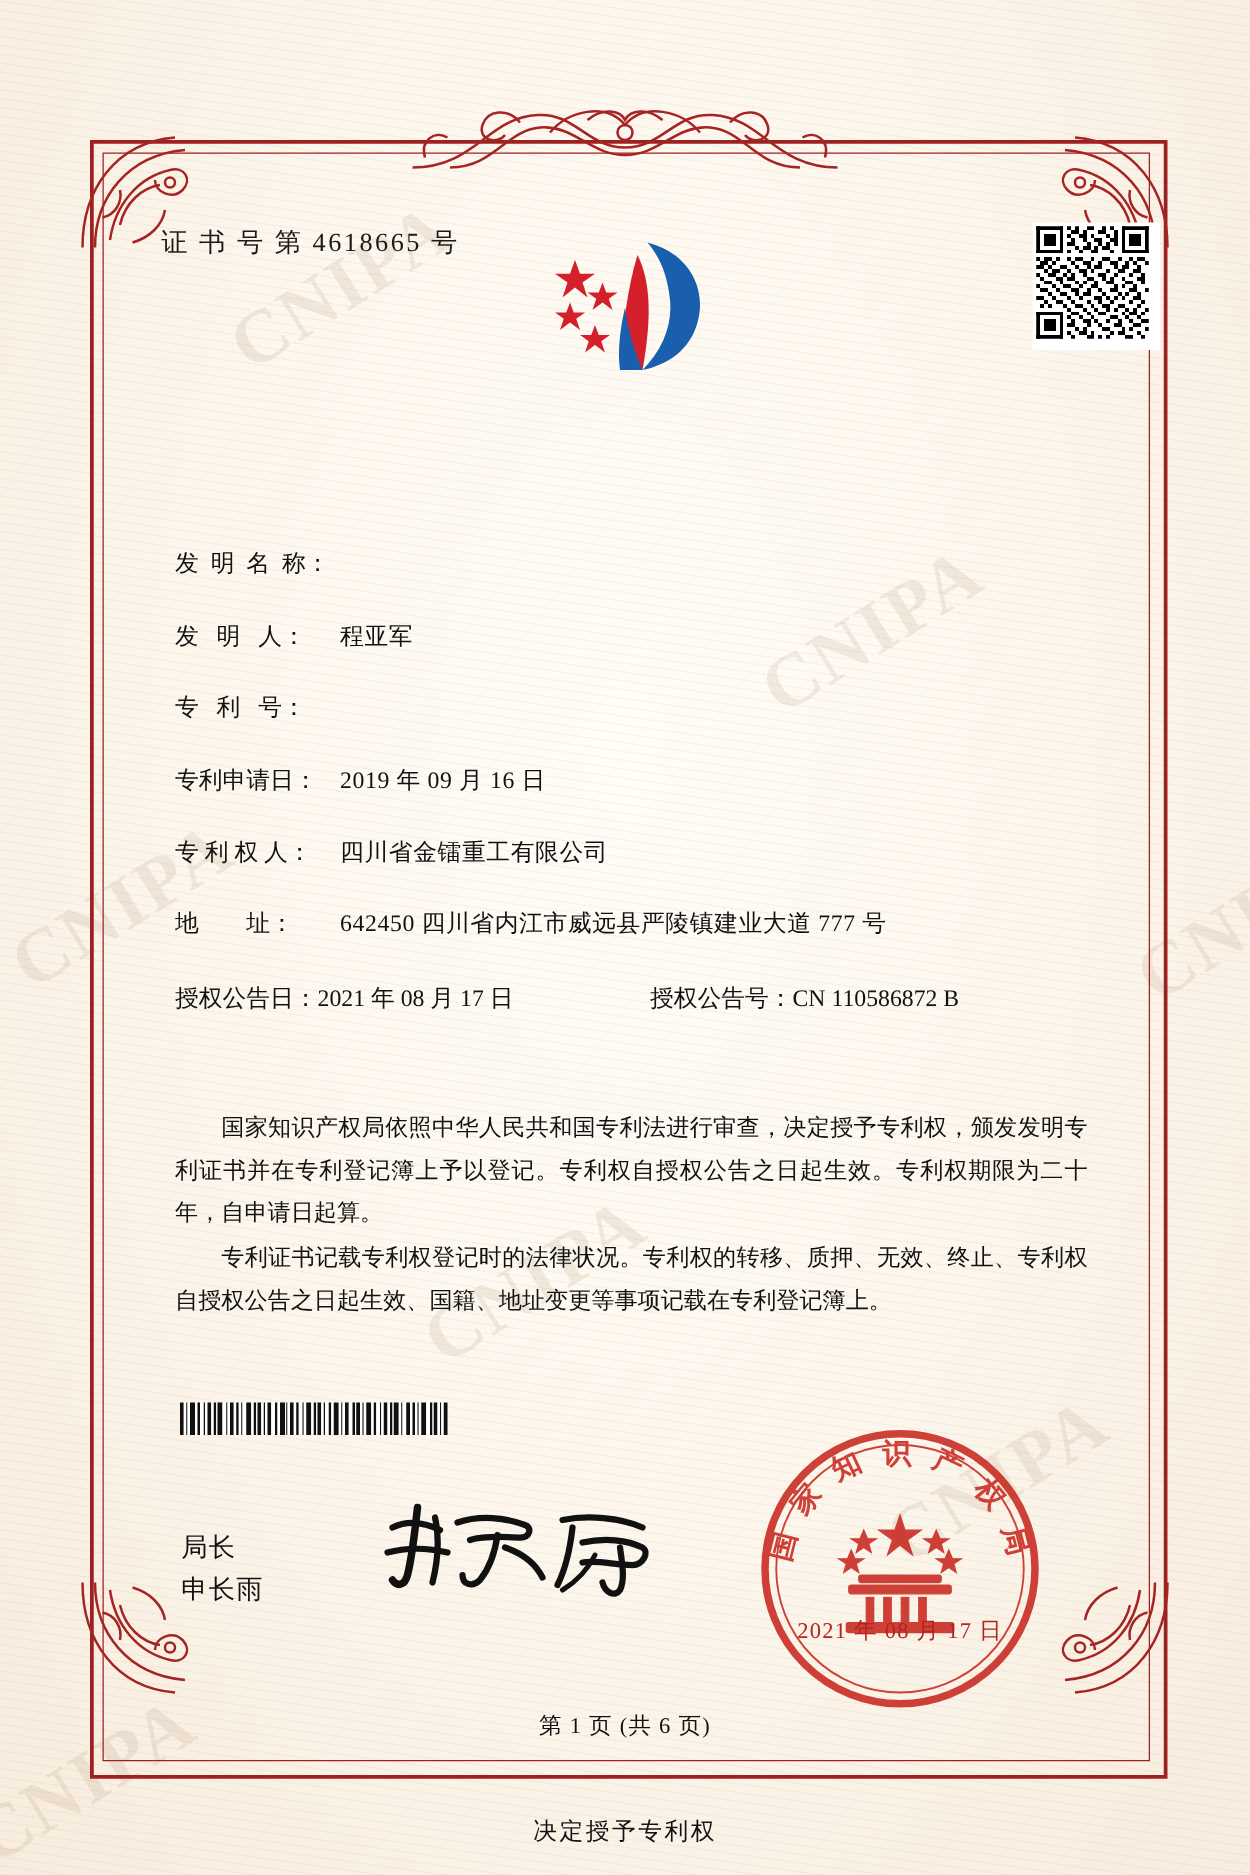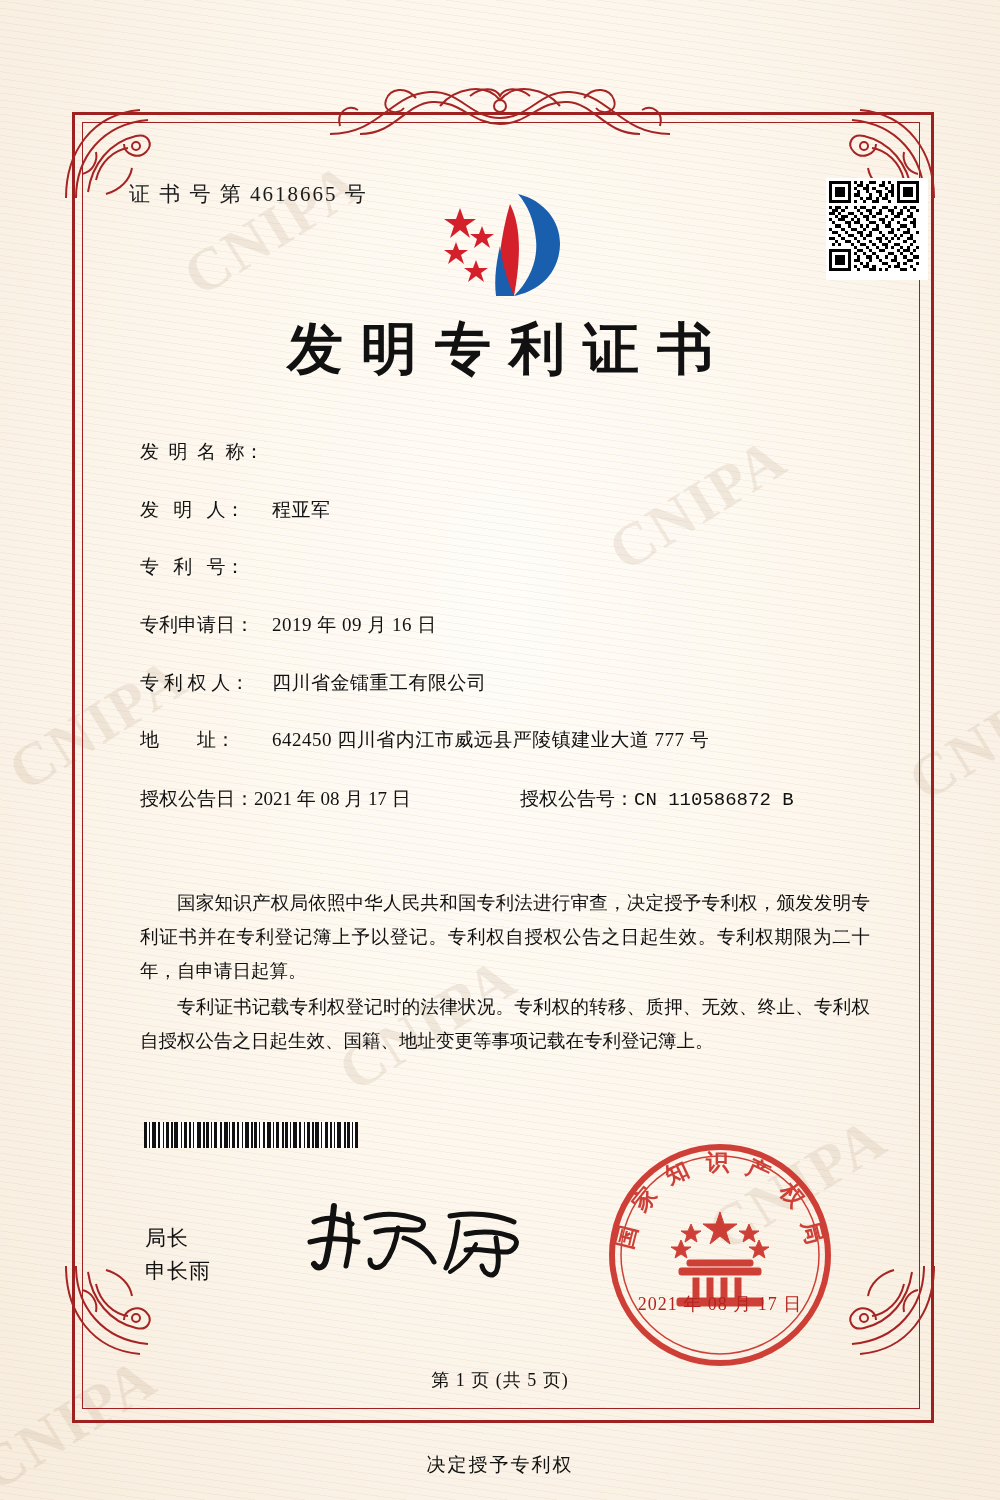--- a/index.html
+++ b/index.html
@@ -161,21 +161,21 @@
     width: 132px;
     flex: 0 0 132px;
     letter-spacing: 0;
     white-space: pre;
   }
   .field-value { flex: 1; letter-spacing: 0.5px; }
   .field-value.mono { font-family: "Liberation Serif", serif; letter-spacing: 1px; }
 
   .row-inline { display: flex; align-items: baseline; margin-bottom: 20px; }
   .inline-left { display: flex; align-items: baseline; width: 380px; }
-  .inline-right { display: flex; align-items: baseline; font-family: Liberation Mono, monospace; }
+  .inline-right { display: flex; align-items: baseline; }
   .inline-label { white-space: pre; }
 
   .paras {
     position: absolute;
     left: 140px;
     top: 886px;
     width: 730px;
     font-size: 18.5px;
     line-height: 34px;
     color: #111111;
@@ -551,21 +551,20 @@
         <path d="M86 110 L 104 110 C 98 96, 92 78, 90 60 C 86 78, 84 94, 86 110 Z" fill="#1a5fae"></path>
         <g fill="#d4202a">
           <polygon points="50,22 54,33 66,33 56,40 60,52 50,44 40,52 44,40 34,33 46,33"></polygon>
           <polygon points="72,40 75,48 84,48 77,53 80,62 72,56 64,62 67,53 60,48 69,48"></polygon>
           <polygon points="46,56 49,64 58,64 51,69 54,78 46,72 38,78 41,69 34,64 43,64"></polygon>
           <polygon points="66,74 69,82 78,82 71,87 74,96 66,90 58,96 61,87 54,82 63,82"></polygon>
         </g>
       </g>
     </svg>
 
-    <div class="title">发明专利证书</div>
 
     <div class="fields">
       <div class="field-row">
         <span class="field-label">发  明  名  称：</span>
       </div>
       <div class="field-row">
         <span class="field-label">发   明   人：</span>
         <span class="field-value">程亚军</span>
       </div>
       <div class="field-row">
@@ -746,18 +745,18 @@
           <rect x="88" y="138" width="6" height="20"></rect>
           <rect x="102" y="138" width="6" height="20"></rect>
           <rect x="116" y="138" width="6" height="20"></rect>
           <rect x="130" y="138" width="6" height="20"></rect>
           <rect x="72" y="158" width="86" height="8" rx="2"></rect>
         </g>
       </g>
     </svg>
     <div class="seal-date">2021 年 08 月 17 日</div>
 
-    <div class="page-num">第 1 页 (共 5 页)</div>
+    <div class="page-num">第 1 页 (共 6 页)</div>
   </div>
 
   <div class="footnote">决定授予专利权</div>
 
 </div>
 
 </body></html>

